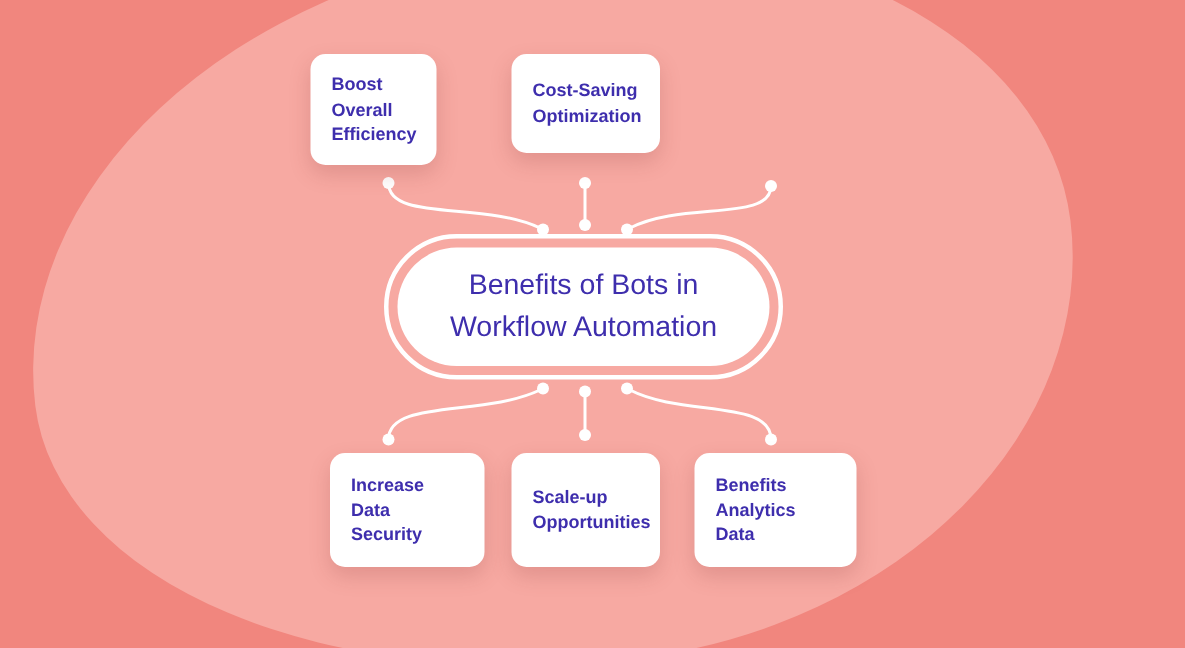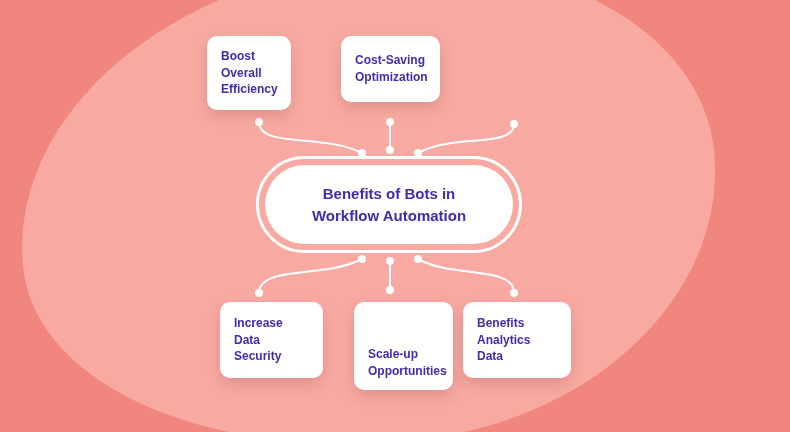--- a/index.html
+++ b/index.html
@@ -60,21 +60,21 @@
     font-size: 12px;
     font-weight: 700;
     color: var(--text);
     white-space: pre-line;
     line-height: 1.4;
   }
   .card.t1 { left: 207px; top: 36px;  width: 84px; height: 74px; }
   .card.t2 { left: 341px; top: 36px;  width: 99px;  height: 66px; }
   .card.t3 { left: 463px; top: 30px;  width: 108px; height: 85px; }
   .card.b1 { left: 220px; top: 302px; width: 103px; height: 76px; }
-  .card.b2 { left: 354px; top: 302px; width: 99px;  height: 88px; align-items: flex-end; }
+  .card.b2 { left: 341px; top: 302px; width: 99px;  height: 76px; }
   .card.b3 { left: 463px; top: 302px; width: 108px; height: 76px; }
   .center-ring {
     position: absolute;
     left: 256px;
     top: 156px;
     width: 266px;
     height: 97px;
     border: 3px solid var(--card);
     border-radius: 999px;
     display: flex;
@@ -82,22 +82,22 @@
   }
   .center-pill {
     flex: 1;
     background: var(--card);
     border-radius: 999px;
     display: flex;
     align-items: center;
     justify-content: center;
   }
   .center-title {
-    font-size: 15px;
-    font-weight: 700;
+    font-size: 19px;
+    font-weight: 400;
     color: var(--text);
     text-align: center;
     white-space: pre-line;
     line-height: 1.45;
   }
 </style>
 </head>
 <body>
 
 <div class="canvas">

